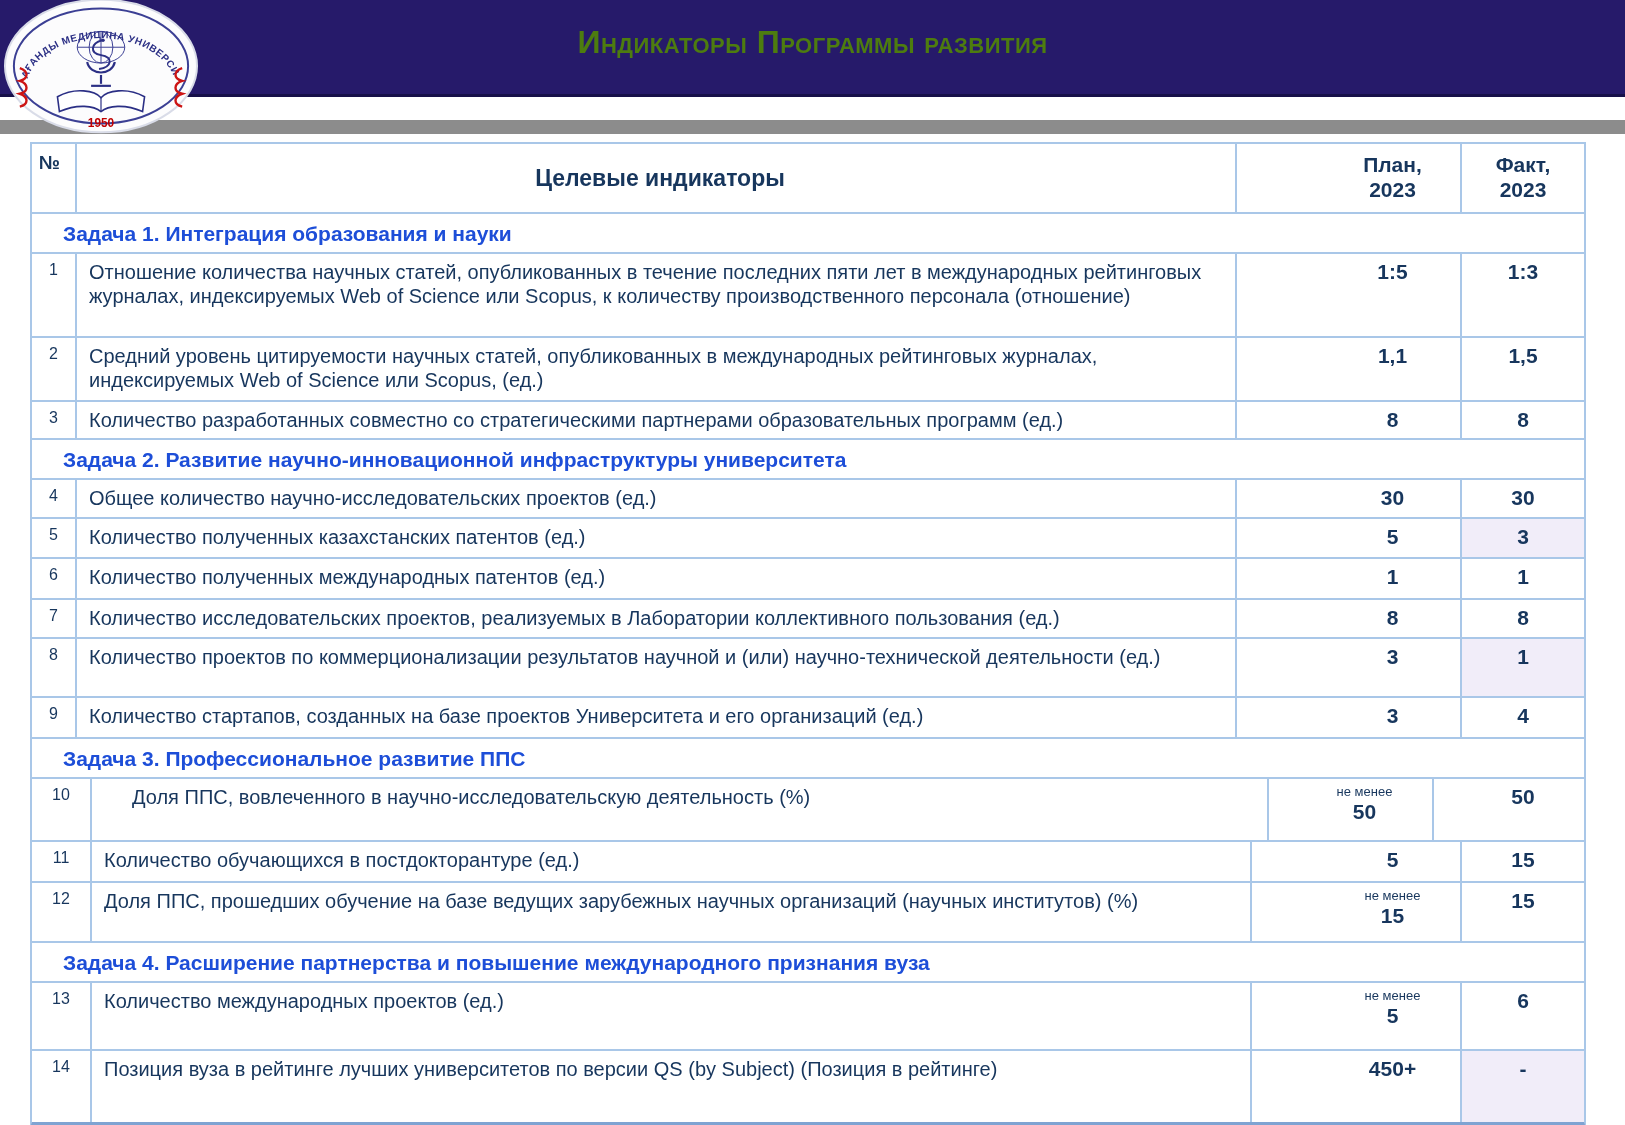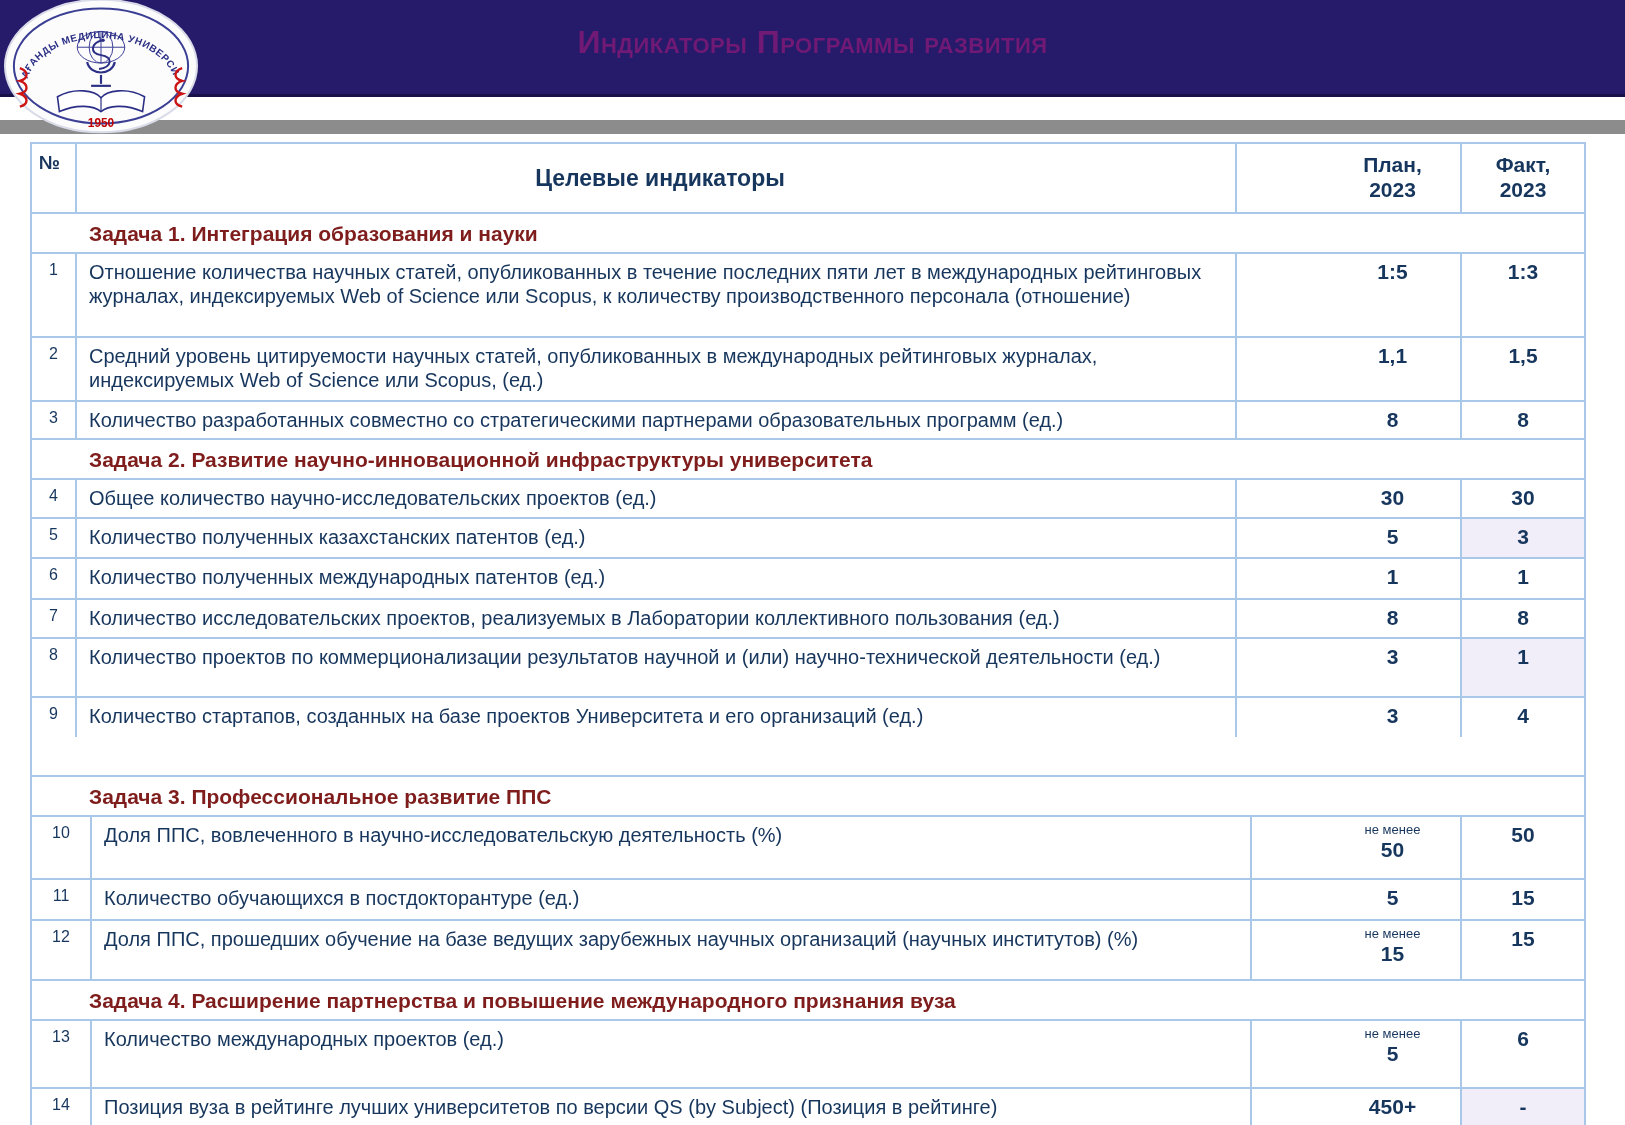--- a/index.html
+++ b/index.html
@@ -10,21 +10,21 @@
     font-family: "Liberation Sans", "DejaVu Sans", sans-serif;
     overflow: hidden;
   }
   
   .topbar {
     position: absolute; left: 0; top: 0; width: 1625px; height: 97px;
     background: #261a6a; border-bottom: 3px solid #171049;
   }
   .slide-title {
     position: absolute; left: 0; top: 24px; width: 100%;
-    text-align: center; color: #701a75;
+    text-align: center; color: #4d7c0f;
     font-size: 32px; font-weight: 700; font-variant: small-caps;
     letter-spacing: 0.5px;
   }
   .graybar {
     position: absolute; left: 0; top: 120px; width: 1625px; height: 14px;
     background: #8c8c8c;
   }
   .logo { position: absolute; left: 2px; top: 0; width: 198px; height: 138px; }
 
   
@@ -60,22 +60,22 @@
   .plan-num { font-weight: bold; font-size: 21px; line-height: 1.15; }
 
   .thead .cnum { text-align: left; padding-left: 7px; font-size: 19px; font-weight: bold; padding-top: 8px; }
   .thead .ctext { display: flex; align-items: center; justify-content: center; font-weight: bold; font-size: 23px; }
   .thead .cplan, .thead .cfact {
     display: flex; align-items: center; justify-content: center;
     white-space: pre-line; font-size: 21px; line-height: 1.18; padding-top: 0;
   }
   .secrow { display: block; }
   .sectitle {
-    color: #7f1d1d; font-weight: bold; font-size: 21px;
-    padding: 8px 8px 6px 57px;
+    color: #1d4ed8; font-weight: bold; font-size: 21px;
+    padding: 8px 8px 6px 31px;
   }
 </style>
 </head>
 <body>
 
 <div class="topbar"></div>
 <div class="slide-title">Индикаторы Программы развития</div>
 <div class="graybar"></div>
 
 <svg class="logo" viewBox="0 0 200 138" xmlns="http://www.w3.org/2000/svg">
@@ -178,24 +178,24 @@
       <div class="cell ctext">Количество проектов по коммерционализации результатов научной и (или) научно-технической деятельности (ед.)</div>
       <div class="cell cplan">3</div>
       <div class="cell cfact hl">1</div>
     </div>
     <div class="trow" style="min-height: 41px;">
       <div class="cell cnum">9</div>
       <div class="cell ctext">Количество стартапов, созданных на базе проектов Университета и его организаций (ед.)</div>
       <div class="cell cplan">3</div>
       <div class="cell cfact">4</div>
     </div>
-    <div class="trow secrow" style="min-height: 39px; margin-top: 38px;">
+    <div class="trow secrow" style="min-height: 39px;">
       <div class="sectitle">Задача 3. Профессиональное развитие ППС</div>
     </div>
-    <div class="trow wide" style="min-height: 63px;">
+    <div class="trow wide" style="min-height: 63px; gap: 28px;">
       <div class="cell cnum">10</div>
       <div class="cell ctext">Доля ППС, вовлеченного в научно-исследовательскую деятельность (%)</div>
       <div class="cell cplan">
         <div class="plan-prefix">не менее</div>
         <div class="plan-num">50</div>
       </div>
       <div class="cell cfact">50</div>
     </div>
     <div class="trow wide" style="min-height: 41px;">
       <div class="cell cnum">11</div>

